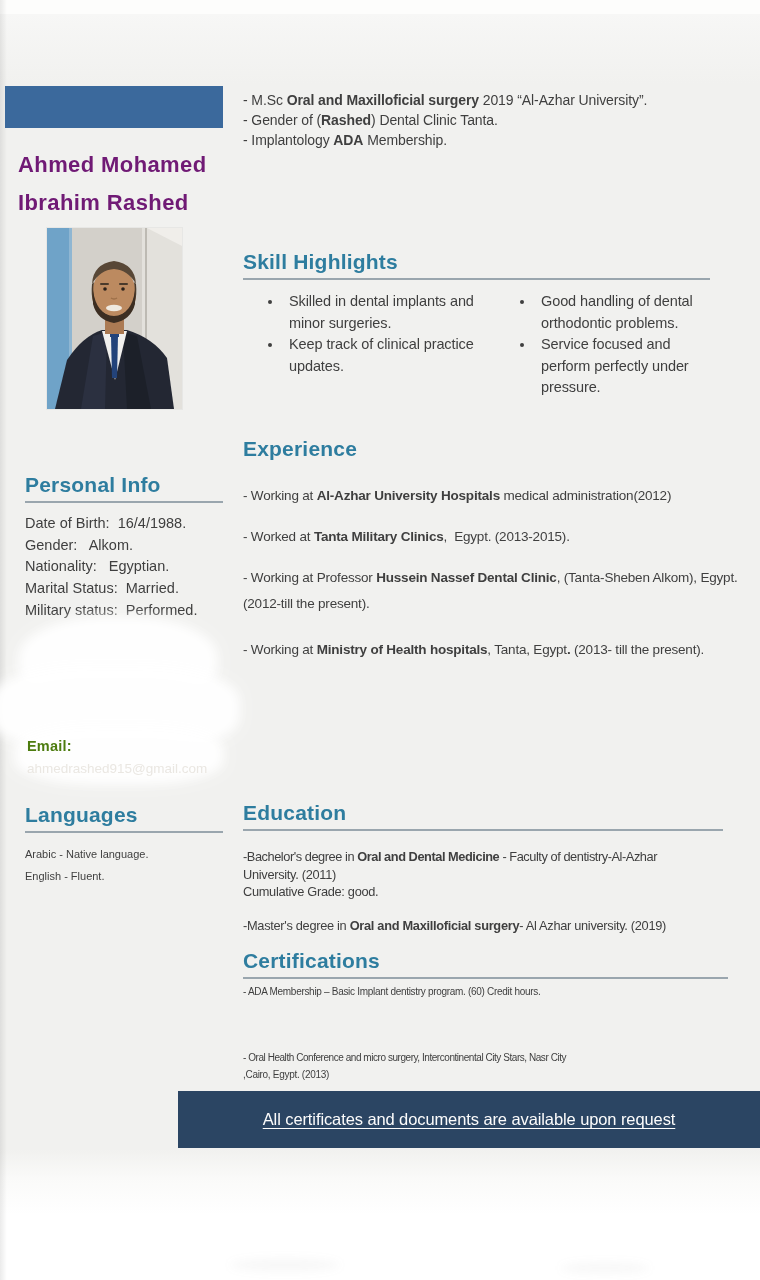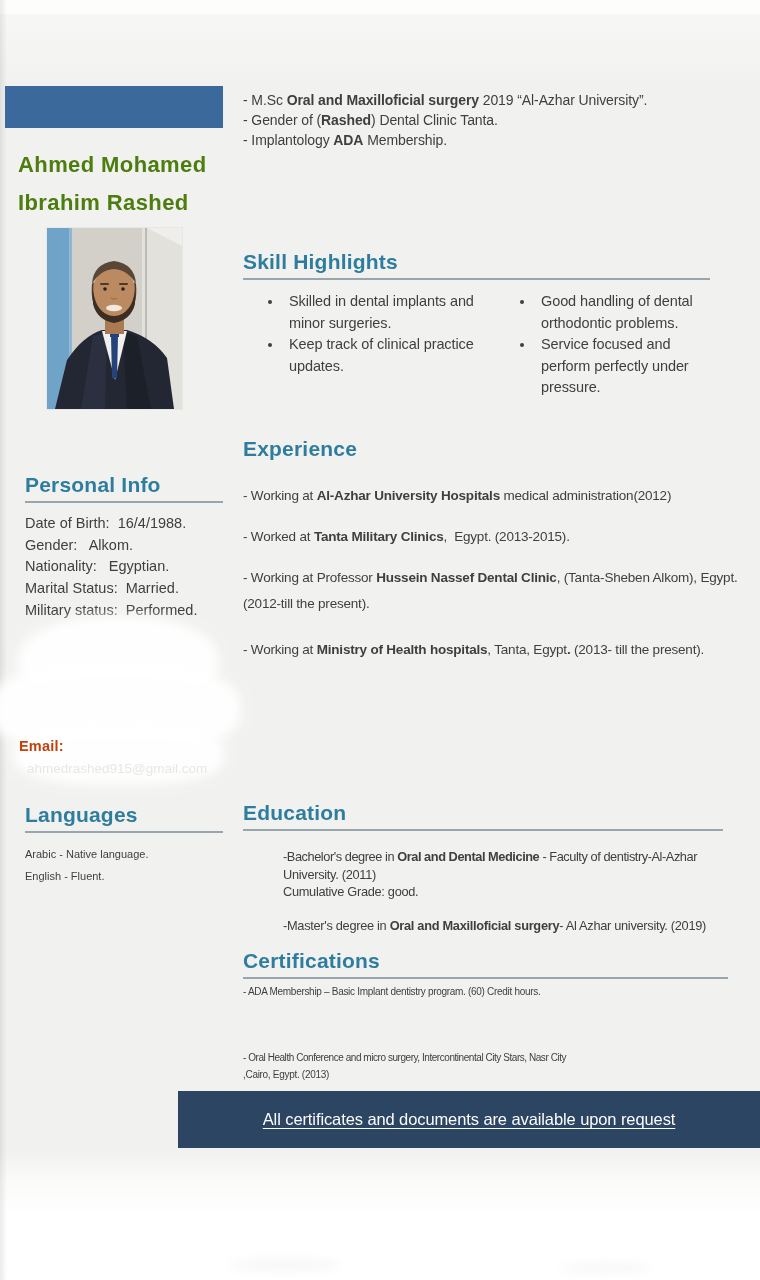--- a/index.html
+++ b/index.html
@@ -8,21 +8,21 @@
     background:#f1f1ef;overflow:hidden;color:#3f3f3f;
     font-family:"Liberation Sans",sans-serif;
   }
   .abs{position:absolute;}
   .top-white{left:0;top:0;width:760px;height:14px;background:#fdfdfc;}
   .top-fade{left:0;top:14px;width:760px;height:70px;background:linear-gradient(180deg,#f7f7f6,#f1f1ef);}
   .left-edge{left:0;top:0;width:7px;height:1280px;background:linear-gradient(90deg,rgba(0,0,0,0.08),rgba(0,0,0,0));}
   .bottom-fade{left:0;top:1150px;width:760px;height:130px;background:linear-gradient(180deg,#f1f1ef 0%,#fafaf9 22%,#ffffff 50%,#ffffff 100%);}
   .smudge{border-radius:50%;background:rgba(120,120,120,0.05);filter:blur(4px);}
   .blue-rect{left:5px;top:86px;width:218px;height:42px;background:#3b699c;}
-  .name{left:18px;top:146px;width:224px;font-size:22px;font-weight:bold;color:#4d7c0f;line-height:38px;letter-spacing:0.4px;}
+  .name{left:18px;top:146px;width:224px;font-size:22px;font-weight:bold;color:#701a75;line-height:38px;letter-spacing:0.4px;}
   .sec-title{font-size:21px;font-weight:bold;color:#2e7d9f;letter-spacing:0.2px;line-height:26px;}
   .rule{height:0;border:none;border-top:2px solid #9aa6ae;margin:3px 0 0 0;}
   .bodytxt{font-size:14px;line-height:20px;letter-spacing:-0.1px;}
   .pre{white-space:pre;}
   .prewrap{white-space:pre-wrap;}
   .b{font-weight:bold;}
   
   .sec-summary{left:243px;top:90px;width:475px;}
   .sec-summary .sec-title{margin-bottom:7px;}
   
@@ -41,29 +41,29 @@
   .mb20{margin-bottom:20px;}
   
   .sec-personal{left:25px;top:472px;width:198px;}
   .info-rows{margin-top:10px;font-size:14.5px;line-height:21.7px;}
   
   .ghost{left:0;top:610px;width:244px;height:182px;}
   .blob{position:absolute;background:#ffffff;opacity:0.97;filter:blur(6px);}
   .blob1{left:18px;top:6px;width:200px;height:92px;border-radius:45%;}
   .blob2{left:-10px;top:55px;width:250px;height:88px;border-radius:40%;}
   .blob3{left:14px;top:115px;width:210px;height:60px;border-radius:40%;}
-  .ghost-label{position:absolute;left:19px;top:128px;font-size:14.5px;font-weight:bold;color:#c2410c;letter-spacing:0.2px;}
+  .ghost-label{position:absolute;left:27px;top:128px;font-size:14.5px;font-weight:bold;color:#4d7c0f;letter-spacing:0.2px;}
   .ghost-email{position:absolute;left:27px;top:151px;font-size:13.5px;color:#eae7e2;}
   
   .sec-langs{left:25px;top:802px;width:198px;}
   .lang-rows{margin-top:11px;font-size:11px;line-height:21.5px;}
   
   .sec-edu{left:243px;top:800px;width:480px;}
   .edu-body{margin-top:17px;font-size:12.8px;letter-spacing:-0.3px;}
-  .edu-line{line-height:17.5px;margin-left:40px;}
+  .edu-line{line-height:17.5px;}
   .tight{letter-spacing:-0.45px;}
   .mt16{margin-top:16px;}
   
   .sec-cert{left:243px;top:948px;width:485px;}
   .cert-body{margin-top:4px;font-size:10px;letter-spacing:-0.3px;}
   .cert-line{line-height:17.5px;}
   .mt48{margin-top:48px;}
   
   .banner{left:178px;top:1091px;width:582px;height:57px;background:#2b4563;display:flex;align-items:center;justify-content:center;z-index:5;}
   .banner-text{font-size:16.5px;font-weight:normal;color:#fcfcfc;text-decoration:underline;text-underline-offset:3px;letter-spacing:-0.1px;}

